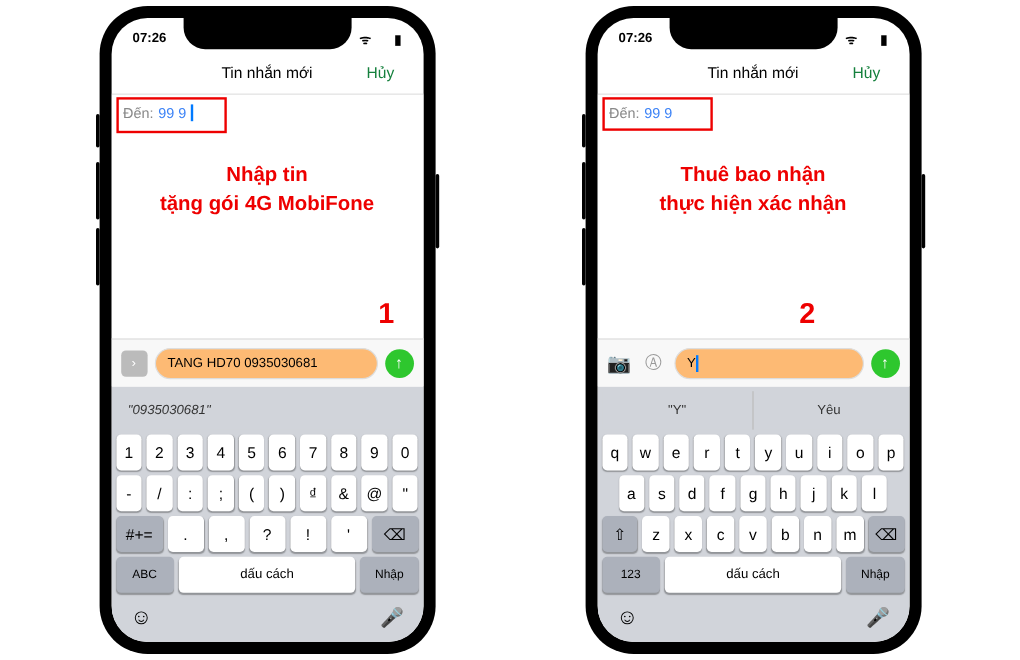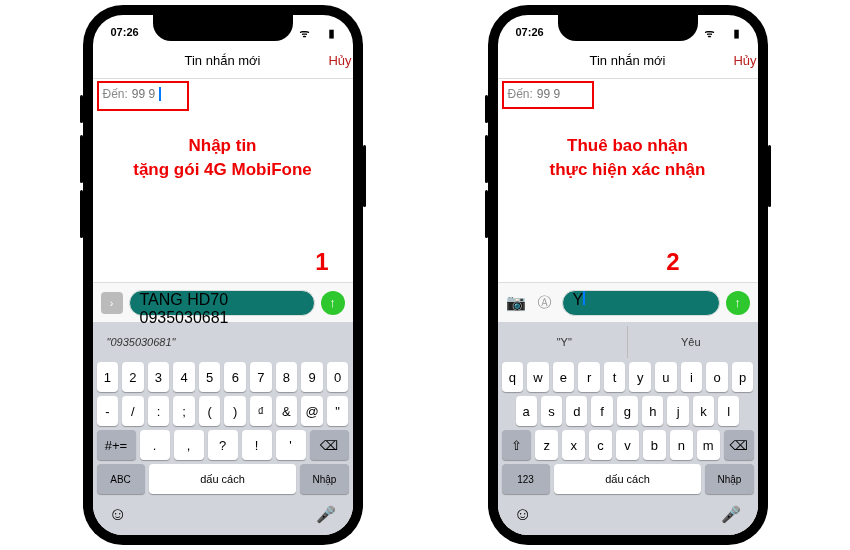--- a/index.html
+++ b/index.html
@@ -9,33 +9,33 @@
     .side-btn{position:absolute;background:#000;border-radius:3px}
     .btn-l1{left:-3px;top:90px;width:3px;height:28px}
     .btn-l2{left:-3px;top:130px;width:3px;height:48px}
     .btn-l3{left:-3px;top:185px;width:3px;height:48px}
     .btn-r{right:-3px;top:140px;width:3px;height:62px}
     .screen{width:100%;height:100%;background:#fff;border-radius:30px;overflow:hidden;position:relative;display:flex;flex-direction:column}
     .status-bar{height:28px;padding:6px 18px 0;display:flex;justify-content:space-between;align-items:center;font-size:11px;font-weight:600}
     .status-right{display:flex;gap:19px;align-items:flex-end}
     .nav-bar{height:36px;border-bottom:1px solid #ddd;display:flex;align-items:center;justify-content:center;position:relative;font-size:13px}
     .nav-title{font-weight:400}
-    .nav-cancel{position:absolute;right:1px;color:#b91c1c}
+    .nav-cancel{position:absolute;right:24px;color:#15803d}
     .content{flex:1;position:relative;background:#fff}
     .to-field{padding:8px 10px;font-size:12px;display:flex;gap:4px}
     .to-label{color:#888}
-    .to-value{color:#737373}
+    .to-value{color:#3b82f6}
     .red-box{position:absolute;border:2px solid #e00}
     .annotation{position:absolute;color:#e00;font-weight:700;text-align:center;width:100%;font-size:17px;line-height:1.4}
     .step-num{position:absolute;color:#e00;font-weight:700;font-size:24px}
     .input-row{position:absolute;bottom:0;left:0;right:0;height:40px;background:#f8f8f8;border-top:1px solid #ddd;display:flex;align-items:center;padding:0 8px;gap:6px}
     .input-chev{width:22px;height:22px;background:#bbb;border-radius:4px;display:flex;align-items:center;justify-content:center;color:#fff;font-size:11px}
     .input-cam{width:22px;height:22px;color:#999;display:flex;align-items:center;justify-content:center}
     .store-icon{width:22px;height:22px;color:#999;display:flex;align-items:center;justify-content:center;font-size:14px}
-    .msg-input{flex:1;height:26px;border:1px solid #ddd;border-radius:13px;padding:0 10px;font-size:16px;display:flex;background:#0f766e}
+    .msg-input{flex:1;height:26px;border:1px solid #ddd;border-radius:13px;padding:0 10px;font-size:11px;display:flex;align-items:center;background:#fdba74}
     .send-btn{width:24px;height:24px;background:#2ec72e;border-radius:50%;display:flex;align-items:center;justify-content:center;color:#fff;font-size:13px}
     .keyboard{background:#d1d4da;padding:4px}
     .suggest{display:flex;height:32px;background:#d1d4da}
     .suggest-item{flex:1;display:flex;align-items:center;justify-content:center;font-size:11px;color:#333;border-right:1px solid #bbb}
     .suggest-item:last-child{border:none}
     .key-row{display:flex;gap:4px;margin:4px 0}
     .key{flex:1;height:30px;background:#fff;border-radius:4px;display:flex;align-items:center;justify-content:center;font-size:13px;box-shadow:0 1px 1px rgba(0,0,0,.3)}
     .key-dark{background:#acb1bb}
     .key-wide{flex:1.3}
     .key-space{flex:4}

